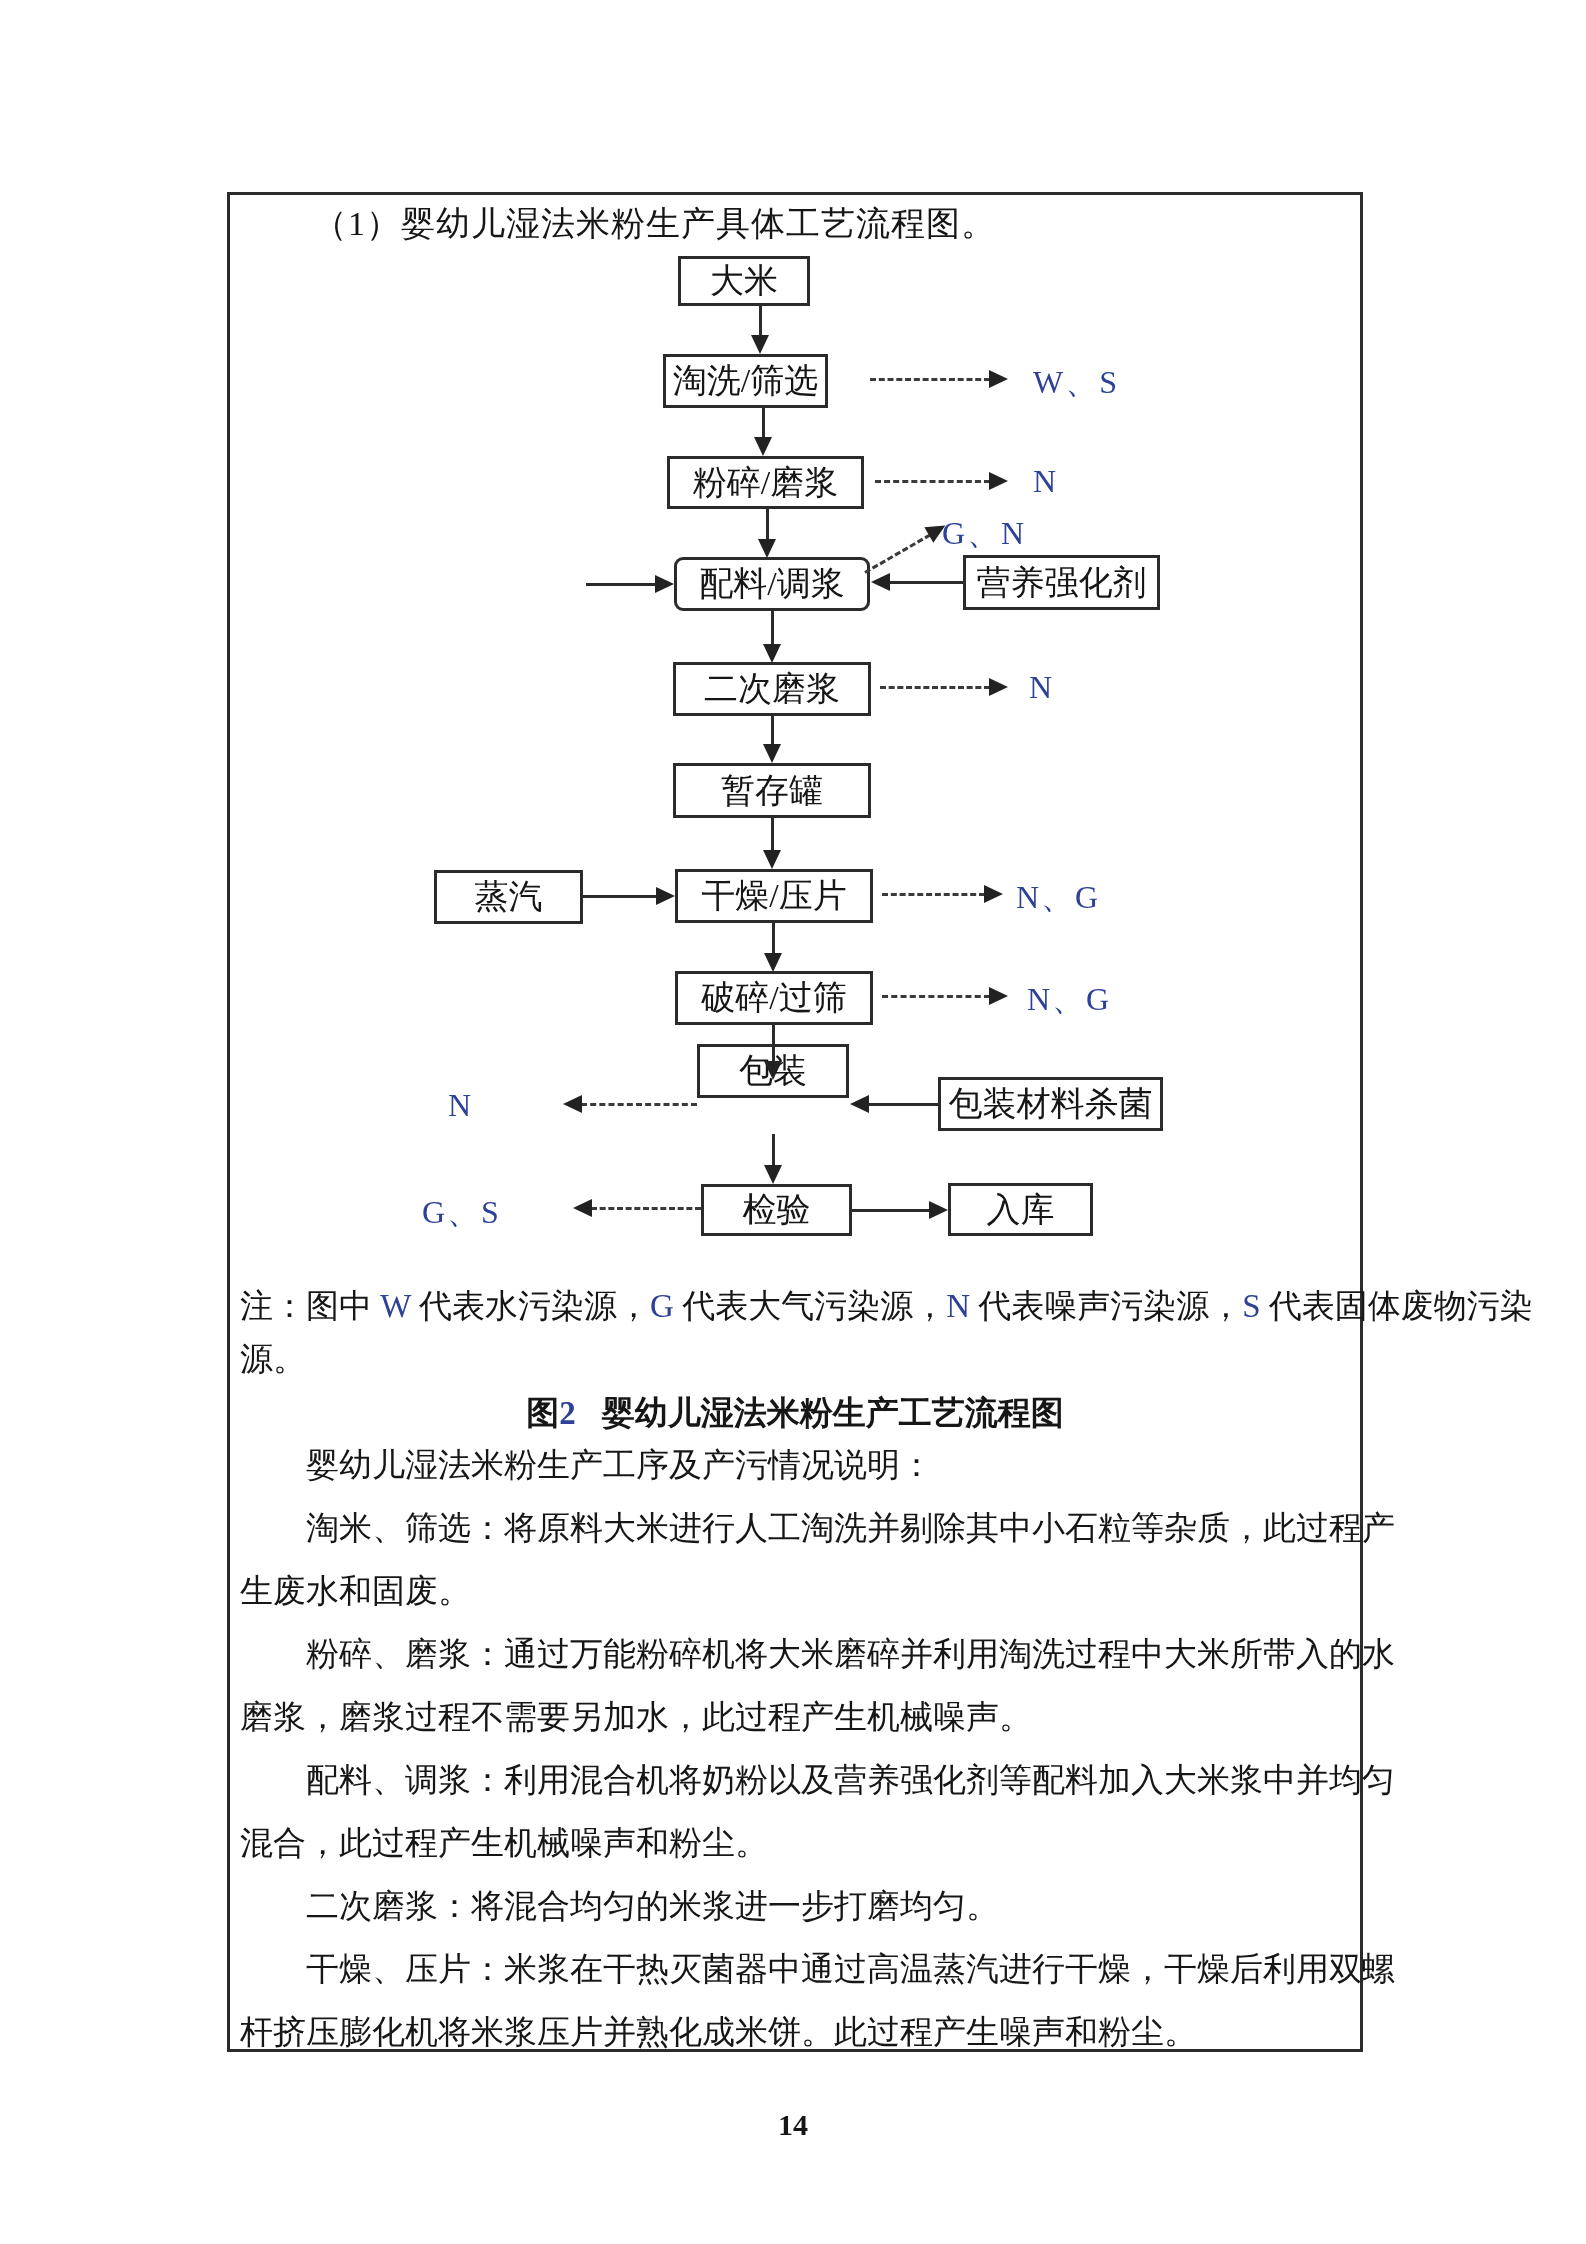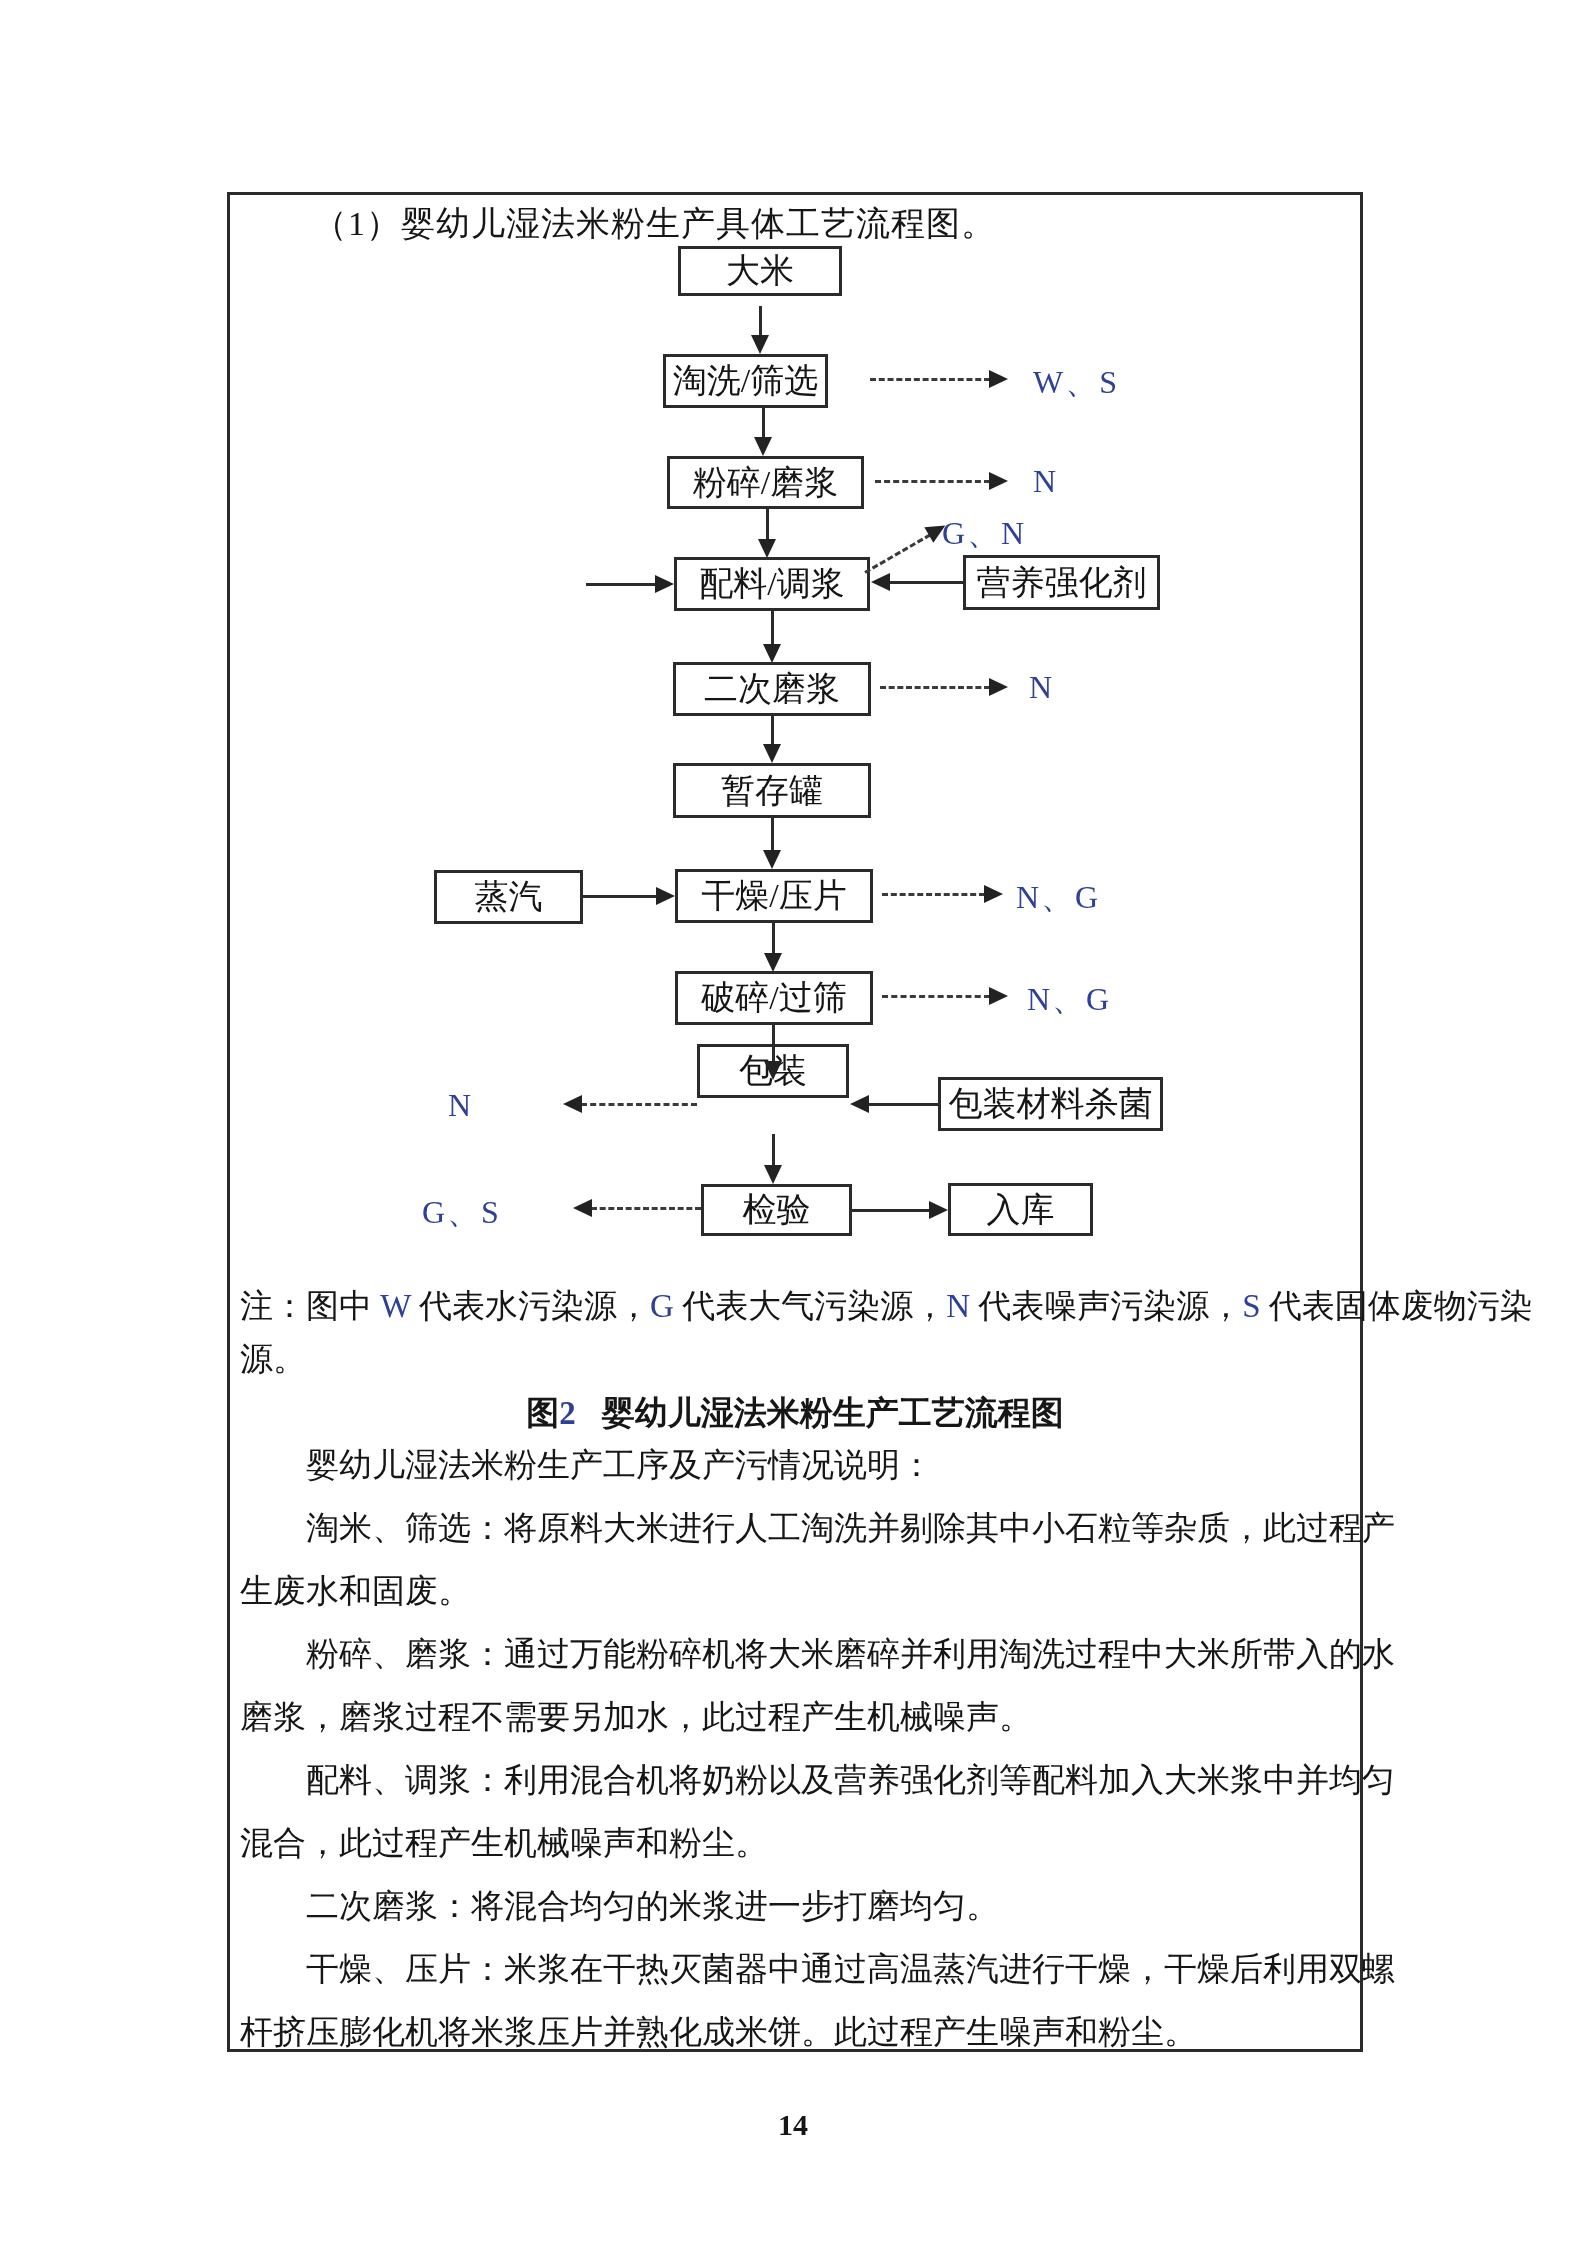--- a/index.html
+++ b/index.html
@@ -39,30 +39,30 @@
 </style>
 </head>
 <body>
 
 <div id="page">
   <div id="cell">
     <div id="cell-inner">
 
       <div class="cell-title">（1）婴幼儿湿法米粉生产具体工艺流程图。</div>
 
-      <div class="fbox" style="left:448px;top:51px;width:164px;height:50px;">
+      <div class="fbox" style="left:448px;top:61px;width:132px;height:50px;">
           <span>大米</span>
         </div>
       <div class="fbox" style="left:433px;top:159px;width:165px;height:54px;">
           <span>淘洗/筛选</span>
         </div>
       <div class="fbox" style="left:437px;top:261px;width:197px;height:53px;">
           <span>粉碎/磨浆</span>
         </div>
-      <div class="fbox" style="left:444px;top:362px;width:196px;height:54px;">
+      <div class="fbox" style="left:444px;top:362px;width:196px;height:54px;border-radius:9px;">
           <span>配料/调浆</span>
         </div>
       <div class="fbox" style="left:443px;top:467px;width:198px;height:54px;">
           <span>二次磨浆</span>
         </div>
       <div class="fbox" style="left:443px;top:568px;width:198px;height:55px;">
           <span>暂存罐</span>
         </div>
       <div class="fbox" style="left:445px;top:674px;width:198px;height:54px;">
           <span>干燥/压片</span>

